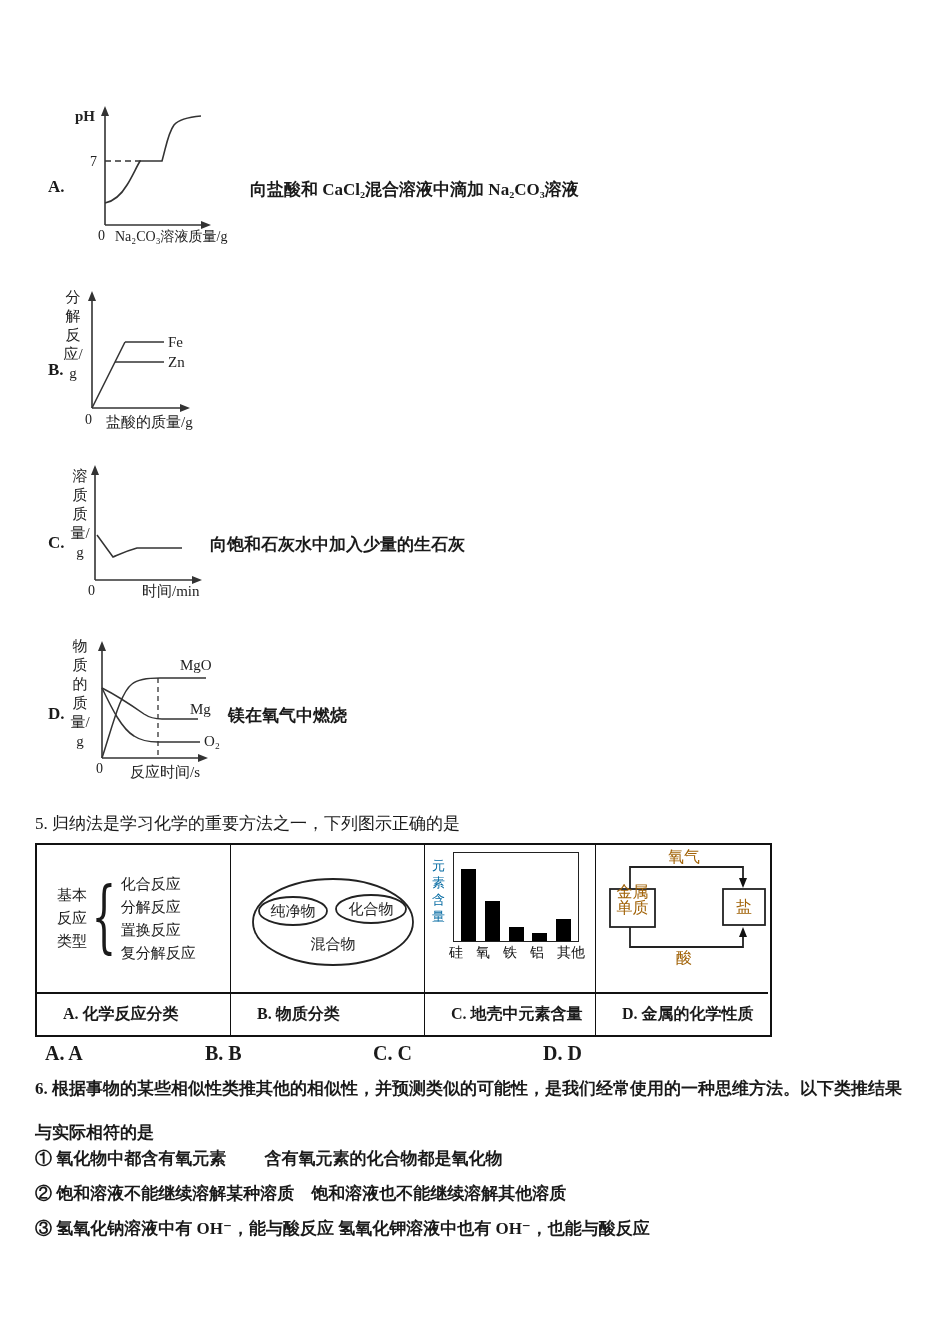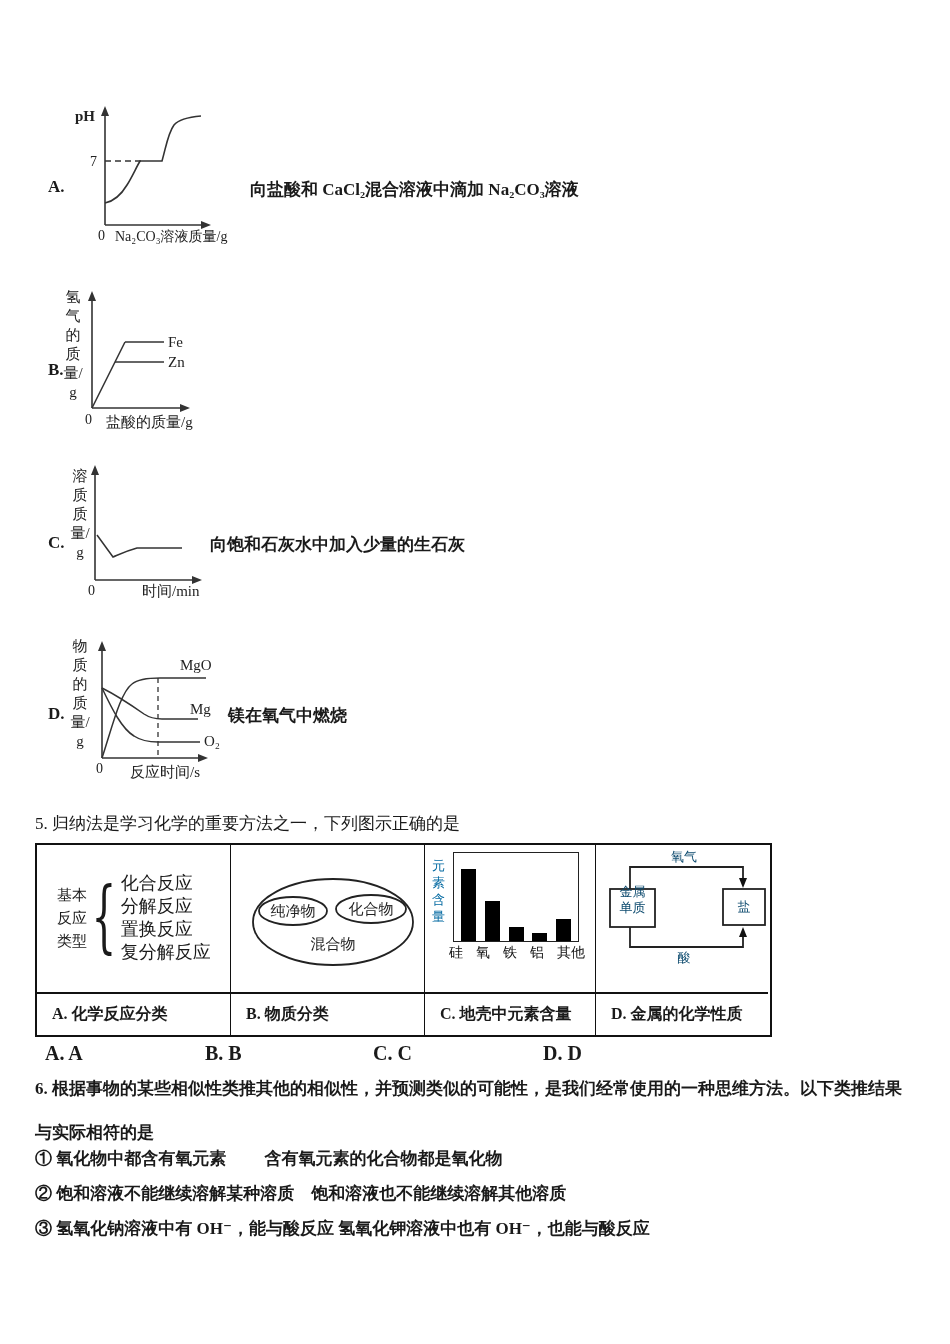--- a/index.html
+++ b/index.html
@@ -11,38 +11,38 @@
   .vlabel{position:absolute;width:20px;font-size:15px;line-height:19px;word-break:break-all;
           text-align:center;color:#222;}
   svg text{fill:#222;font-family:"Liberation Serif","DejaVu Serif",serif;}
   .stem{position:absolute;font-size:17px;white-space:nowrap;}
   
   .qtable{position:absolute;left:35px;top:843px;width:737px;height:194px;box-sizing:border-box;
           border:2px solid #111;display:grid;grid-template-columns:193px 194px 171px 173px;
           grid-template-rows:147px 43px;}
   .tcell{border-left:1.5px solid #111;position:relative;overflow:hidden;}
   .tcell.first{border-left:none;}
-  .tcell.cap{border-top:2px solid #111;display:flex;align-items:center;padding-left:15px;
+  .tcell.cap{border-top:2px solid #111;display:flex;align-items:center;padding-left:26px;
              font-size:16px;font-weight:700;white-space:nowrap;}
   .braced{display:flex;align-items:center;height:100%;padding-left:20px;box-sizing:border-box;}
   .pre{white-space:pre-line;}
   .group{font-size:15px;line-height:23px;}
   .brace{font-size:78px;font-weight:400;transform:scaleX(.5);margin:0 -8px 6px -8px;
          font-family:"DejaVu Serif",serif;}
-  .blist{font-size:18px;line-height:23px;font-family:Liberation Mono, monospace;}
+  .blist{font-size:15px;line-height:23px;}
   .cellC-ylabel{position:absolute;left:7px;top:12px;width:16px;font-size:13px;line-height:17px;
                 word-break:break-all;color:#0369a1;}
   .cellC-frame{position:absolute;left:28px;top:7px;width:126px;height:90px;border:1.5px solid #222;
                box-sizing:border-box;display:flex;align-items:flex-end;justify-content:space-between;
                padding:0 7px;}
   .bar{width:15px;background:#000;}
   .cellC-xlabels{position:absolute;left:24px;top:99px;width:136px;display:flex;
                  justify-content:space-between;font-size:14px;color:#111;}
   .boxlabel{position:absolute;display:flex;align-items:center;justify-content:center;
-            font-size:13px;line-height:16px;text-align:left;color:#0c4a6e;}
+            font-size:16px;line-height:16px;text-align:left;color:#a16207;}
   .choice{position:absolute;font-size:20px;font-weight:700;white-space:nowrap;}
   .q6line{position:absolute;font-size:17px;font-weight:700;white-space:nowrap;}
 </style>
 </head>
 <body>
 
 <div class="page">
 
   <div class="opt-label" style="left:48px;top:177px">A.</div>
   <svg class="abs" style="left:45px;top:100px" width="215" height="155">
@@ -53,21 +53,21 @@
     <polygon points="166,125 156,121 156,129" fill="#333"></polygon>
     <text x="45" y="66" font-size="14">7</text>
     <line x1="60" y1="61" x2="96" y2="61" stroke="#333" stroke-width="1.4" stroke-dasharray="6,4"></line>
     <path d="M60,103 C70,101 76,95 82,85 C87,77 91,68 95,61 L117,61 C121,47 123,33 129,25 C134,19 144,17 156,16" stroke="#333" stroke-width="1.6" fill="none"></path>
     <text x="53" y="140" font-size="14">0</text>
     <text x="70" y="141" font-size="14">Na₂CO₃溶液质量/g</text>
   </svg>
   <div class="desc" style="left:250px;top:178px">向盐酸和 CaCl₂混合溶液中滴加 Na₂CO₃溶液</div>
 
   <div class="opt-label" style="left:48px;top:360px">B.</div>
-  <div class="vlabel" style="left:63px;top:288px">氢气的质量/g</div>
+  <div class="vlabel" style="left:63px;top:288px">分解反应/g</div>
   <svg class="abs" style="left:62px;top:283px" width="180" height="158">
     <path d="M30,125 V16" stroke="#333" stroke-width="1.6" fill="none"></path>
     <polygon points="30,8 26,18 34,18" fill="#333"></polygon>
     <path d="M30,125 H120" stroke="#333" stroke-width="1.6" fill="none"></path>
     <polygon points="128,125 118,121 118,129" fill="#333"></polygon>
     <path d="M30,125 L63,59" stroke="#333" stroke-width="1.5" fill="none"></path>
     <path d="M63,59 H102" stroke="#333" stroke-width="1.5" fill="none"></path>
     <path d="M53,79 H102" stroke="#333" stroke-width="1.5" fill="none"></path>
     <text x="106" y="64" font-size="15">Fe</text>
     <text x="106" y="84" font-size="15">Zn</text>

